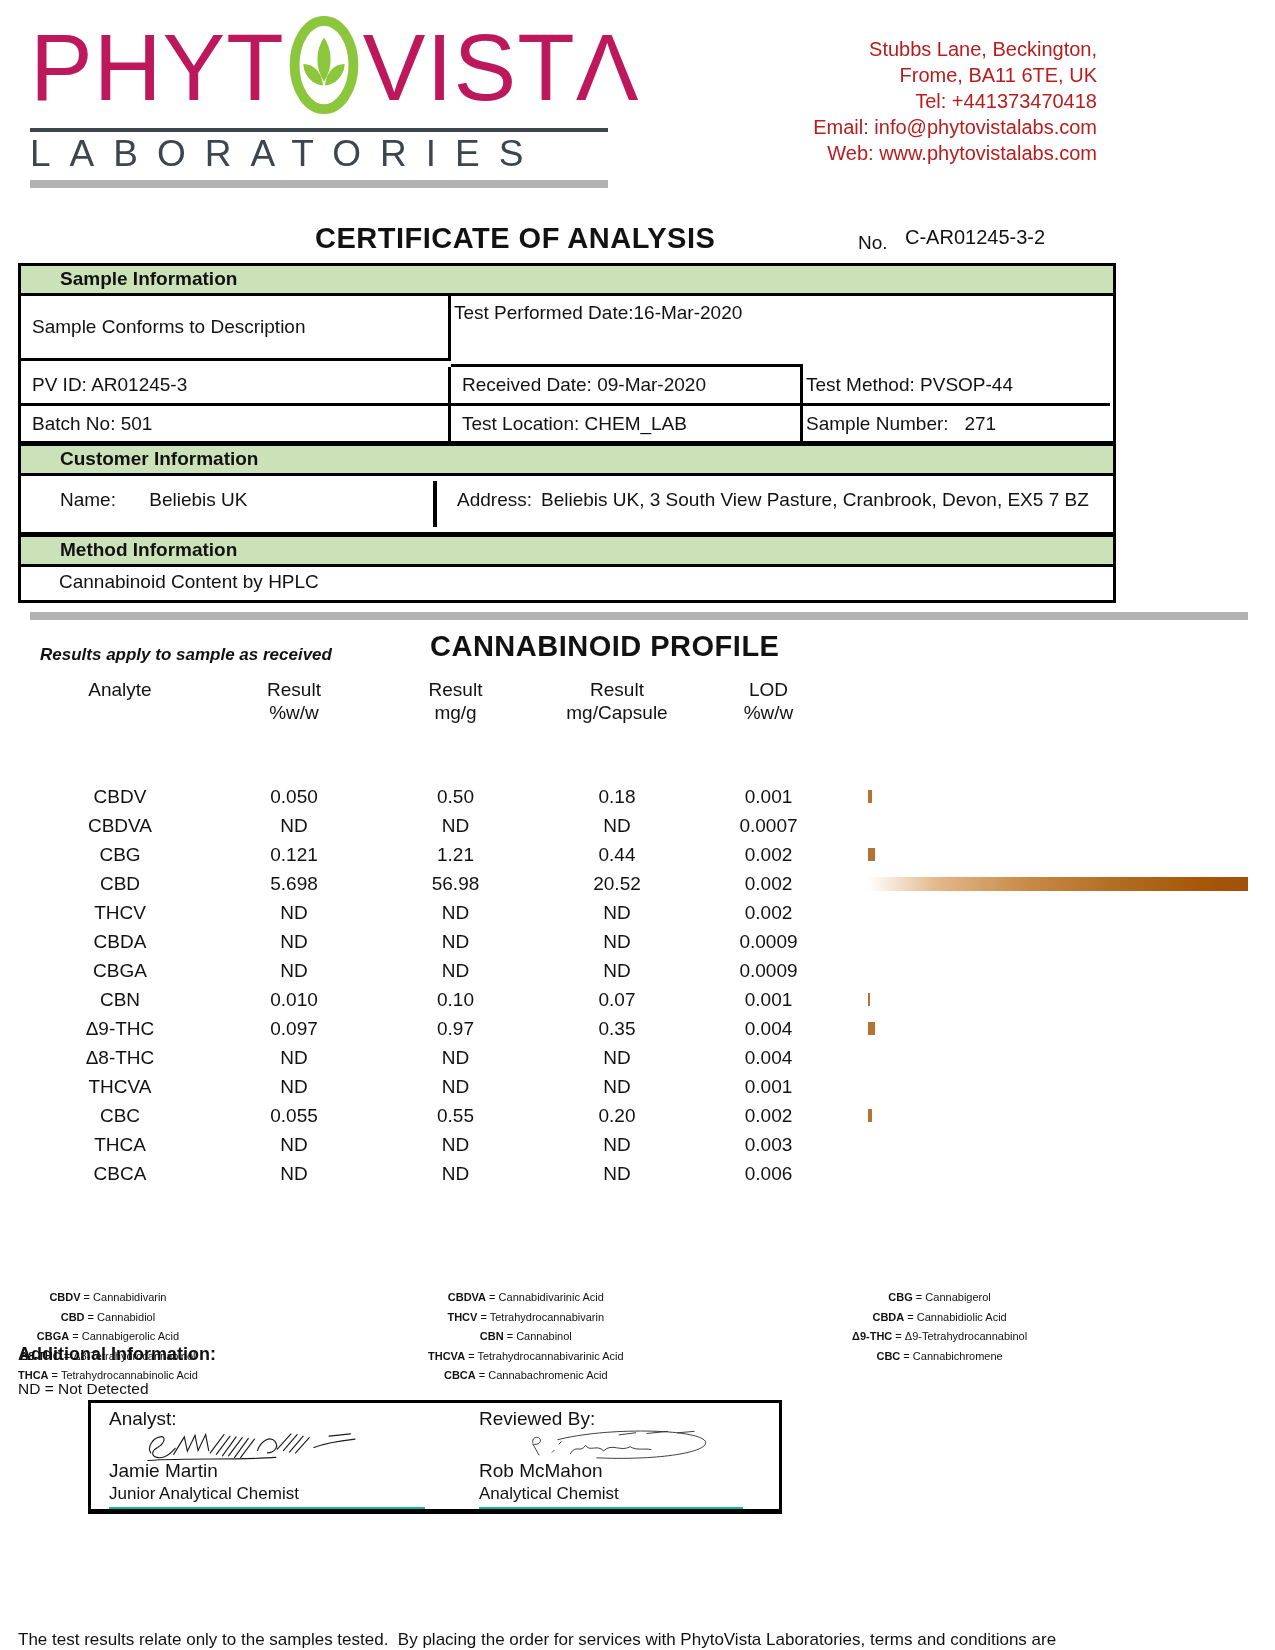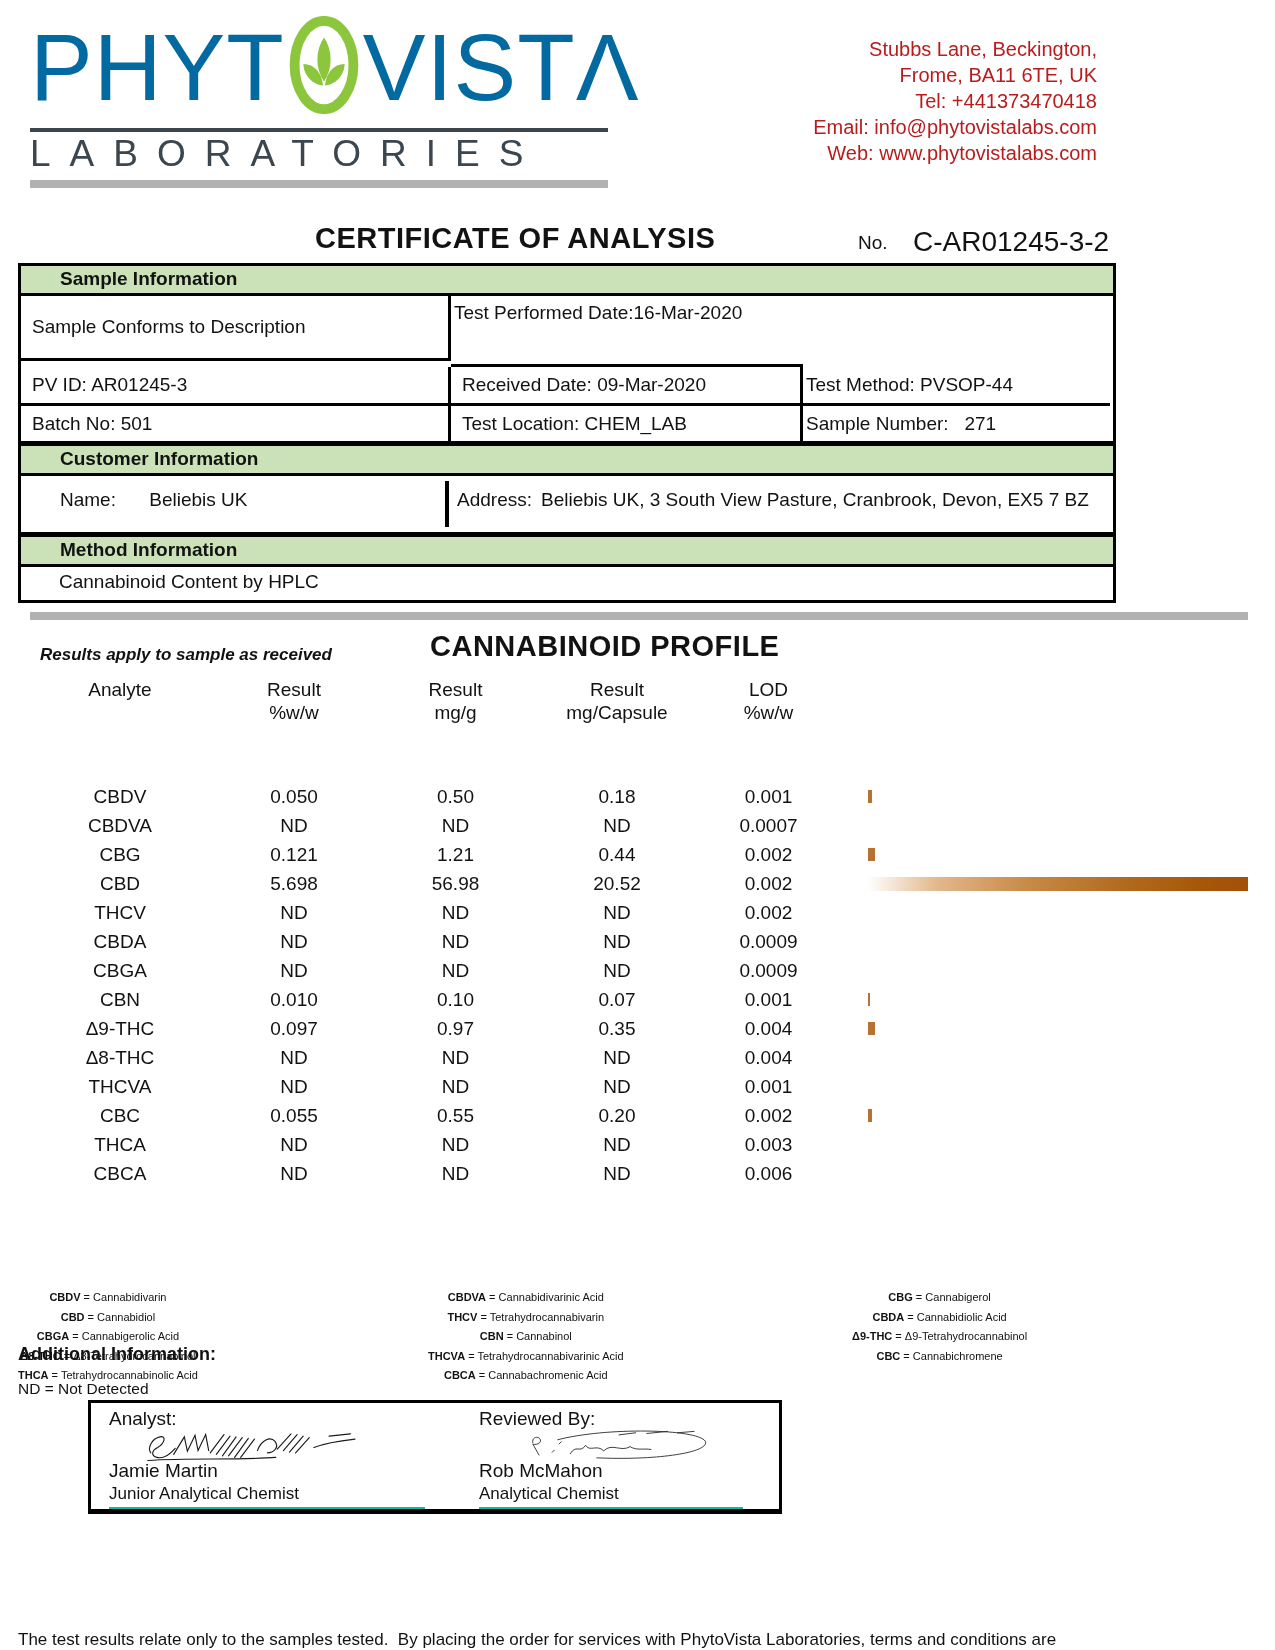--- a/index.html
+++ b/index.html
@@ -1,49 +1,49 @@
 <!DOCTYPE html>
 <html><head>
 <meta charset="utf-8">
 <style>
   html,body{margin:0;padding:0;background:#e8e8e8;}
   #page{position:relative;width:1275px;height:1650px;background:#ffffff;margin:0 auto;
         font-family:"Liberation Sans",sans-serif;color:#121212;overflow:hidden;}
 
   
   .logo{position:absolute;left:30px;top:16px;}
-  .logo-line1{display:flex;align-items:center;color:#0369a1;font-size:94px;font-weight:500;line-height:1;letter-spacing:1px;}
+  .logo-line1{display:flex;align-items:center;color:#be185d;font-size:94px;font-weight:500;line-height:1;letter-spacing:1px;}
   .leaf-svg{margin:0 3px 6px 3px;}
   .logo-rule{height:4px;background:#3c464e;margin-top:8px;width:578px;}
   .logo-sub{font-size:37px;letter-spacing:19px;color:#3c464e;margin-top:1px;white-space:nowrap;}
   .logo-gray{height:8px;background:#b2b2b2;width:578px;margin-top:5px;}
 
   
   .contact{position:absolute;top:36px;right:178px;text-align:right;font-size:20px;line-height:26px;color:#b91c1c;}
 
   
   .coa-title{position:absolute;top:222px;left:315px;font-size:29px;font-weight:bold;letter-spacing:0.5px;}
   .no-label{position:absolute;top:232px;left:858px;font-size:19px;}
-  .no-value{position:absolute;top:226px;left:905px;font-size:28px;margin-left:8px;}
+  .no-value{position:absolute;top:226px;left:905px;font-size:20px;}
 
   
   .info-table{position:absolute;left:18px;top:263px;width:1092px;border:3px solid #000;}
   .sec{background:#cbe2b8;border-bottom:3px solid #000;font-weight:bold;font-size:19px;padding:2px 0 3px 39px;}
   .g3{display:grid;grid-template-columns:430px 352px 307px;}
   .cell{border-right:3px solid #000;border-bottom:3px solid #000;font-size:19px;padding-left:11px;
         display:flex;align-items:center;white-space:pre-wrap;}
   .cell.last{border-right:none;padding-left:3px;}
   .h62{height:62px;} .h36{height:36px;} .h35{height:35px;text-align:center;}
   .cell.topalign{align-items:flex-start;padding-top:6px;}
   .row3 .cell{border-bottom:none;}
   .thick{height:5px;background:#000;}
   .cust{display:flex;min-height:56px;font-size:19px;}
   .cust-name{width:388px;padding-left:39px;padding-top:13px;}
   .flabel{display:inline-block;width:84px;}
-  .cust-addr{border-left:4px solid #000;margin:5px 10px;padding-left:8px;display:flex;padding-top:8px;}
+  .cust-addr{border-left:4px solid #000;margin:5px 10px;padding-left:20px;display:flex;padding-top:8px;}
   .addr-val{width:562px;}
   .method-row{padding:4px 0 7px 38px;font-size:19px;}
 
   
   .page-div{position:absolute;left:30px;top:612px;width:1218px;height:8px;background:#b2b2b2;}
 
   
   .p-note{position:absolute;left:40px;top:645px;font-size:17px;font-weight:bold;font-style:italic;}
   .p-title{position:absolute;left:430px;top:630px;font-size:29px;font-weight:bold;letter-spacing:0.5px;}
   .p-table{position:absolute;left:35px;top:678px;width:1150px;}

